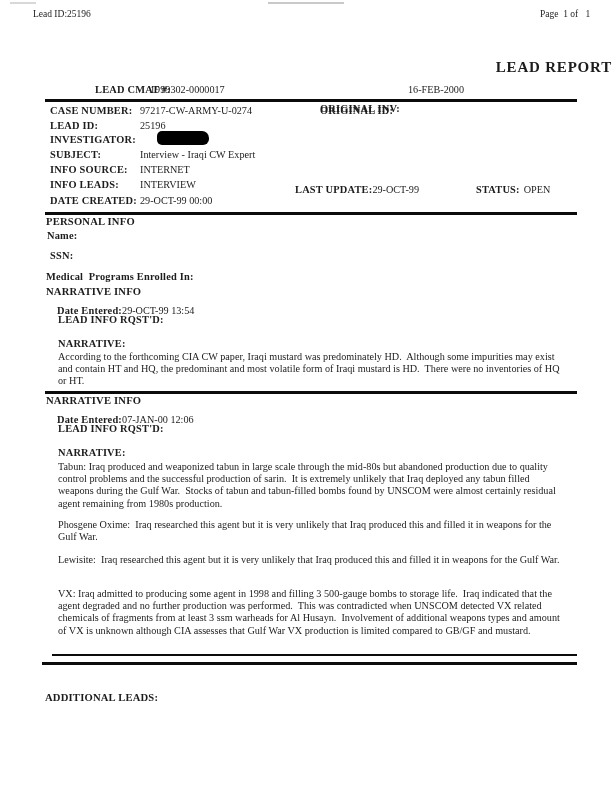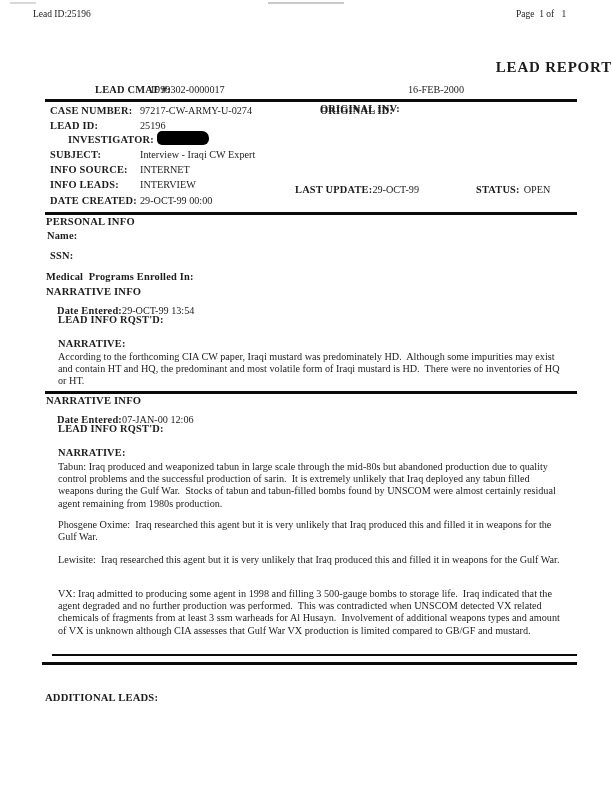--- a/index.html
+++ b/index.html
@@ -35,39 +35,39 @@
 </style>
 </head>
 <body>
 
 <div class="page">
 
   <div class="artifact" style="left:10px;top:2px;width:26px;height:2px;background:#d8d8d8;"></div>
   <div class="artifact" style="left:268px;top:2px;width:76px;height:2px;"></div>
 
   <div class="abs small" style="left:33px;top:9px;">Lead ID:25196</div>
-  <div class="abs small pre" style="left:516px;top:9px;">Page  1 of   1</div>
+  <div class="abs small pre" style="left:540px;top:9px;">Page  1 of   1</div>
 
   <div class="title">LEAD REPORT</div>
 
   <span class="abs lbl" style="left:95px;top:84px;">LEAD CMAT #:</span>
   <span class="abs val" style="left:150px;top:84px;font-family:Liberation Serif, serif;">1999302-0000017</span>
   <span class="abs val" style="left:408px;top:84px;">16-FEB-2000</span>
 
   <div class="rule" style="left:45px;top:99px;width:532px;height:3px;"></div>
 
   <span class="abs lbl" style="left:50px;top:105px;">CASE NUMBER:</span>
   <span class="abs val" style="left:140px;top:105px;">97217-CW-ARMY-U-0274</span>
   <span class="abs lbl" style="left:320px;top:105px;">ORIGINAL ID:</span>
 
   <span class="abs lbl" style="left:50px;top:120px;">LEAD ID:</span>
   <span class="abs val" style="left:140px;top:120px;">25196</span>
   <span class="abs lbl" style="left:320px;top:103px;">ORIGINAL INV:</span>
 
-  <span class="abs lbl" style="left:50px;top:134px;margin-left:18px;">INVESTIGATOR:</span>
+  <span class="abs lbl" style="left:50px;top:134px;">INVESTIGATOR:</span>
   <div class="redact"></div>
 
   <span class="abs lbl" style="left:50px;top:149px;">SUBJECT:</span>
   <span class="abs val" style="left:140px;top:149px;">Interview - Iraqi CW Expert</span>
 
   <span class="abs lbl" style="left:50px;top:164px;">INFO SOURCE:</span>
   <span class="abs val" style="left:140px;top:164px;">INTERNET</span>
 
   <span class="abs lbl" style="left:50px;top:179px;">INFO LEADS:</span>
   <span class="abs val" style="left:140px;top:179px;">INTERVIEW</span>

